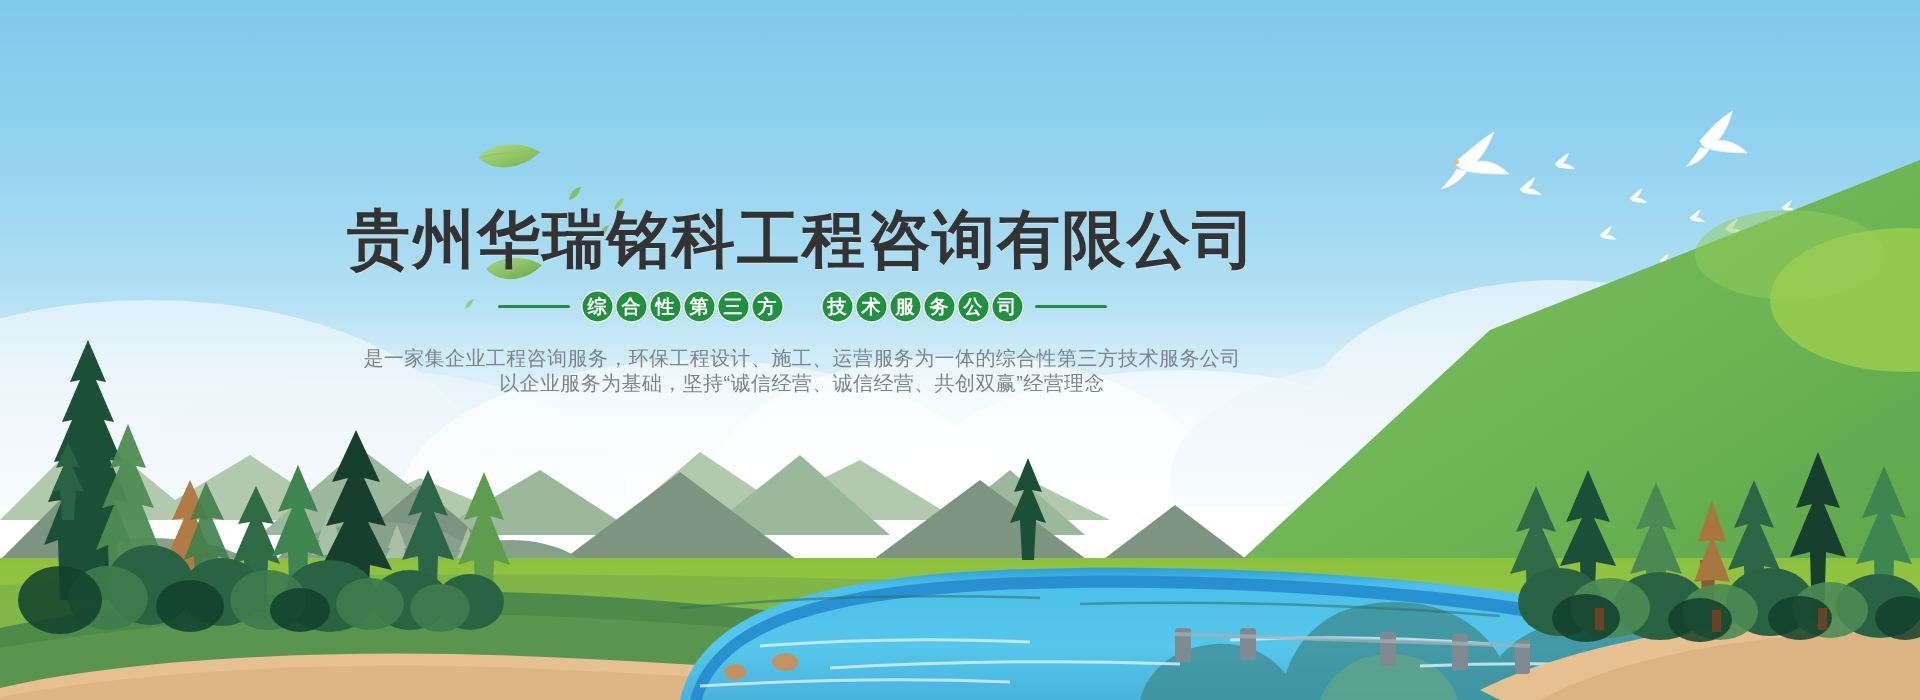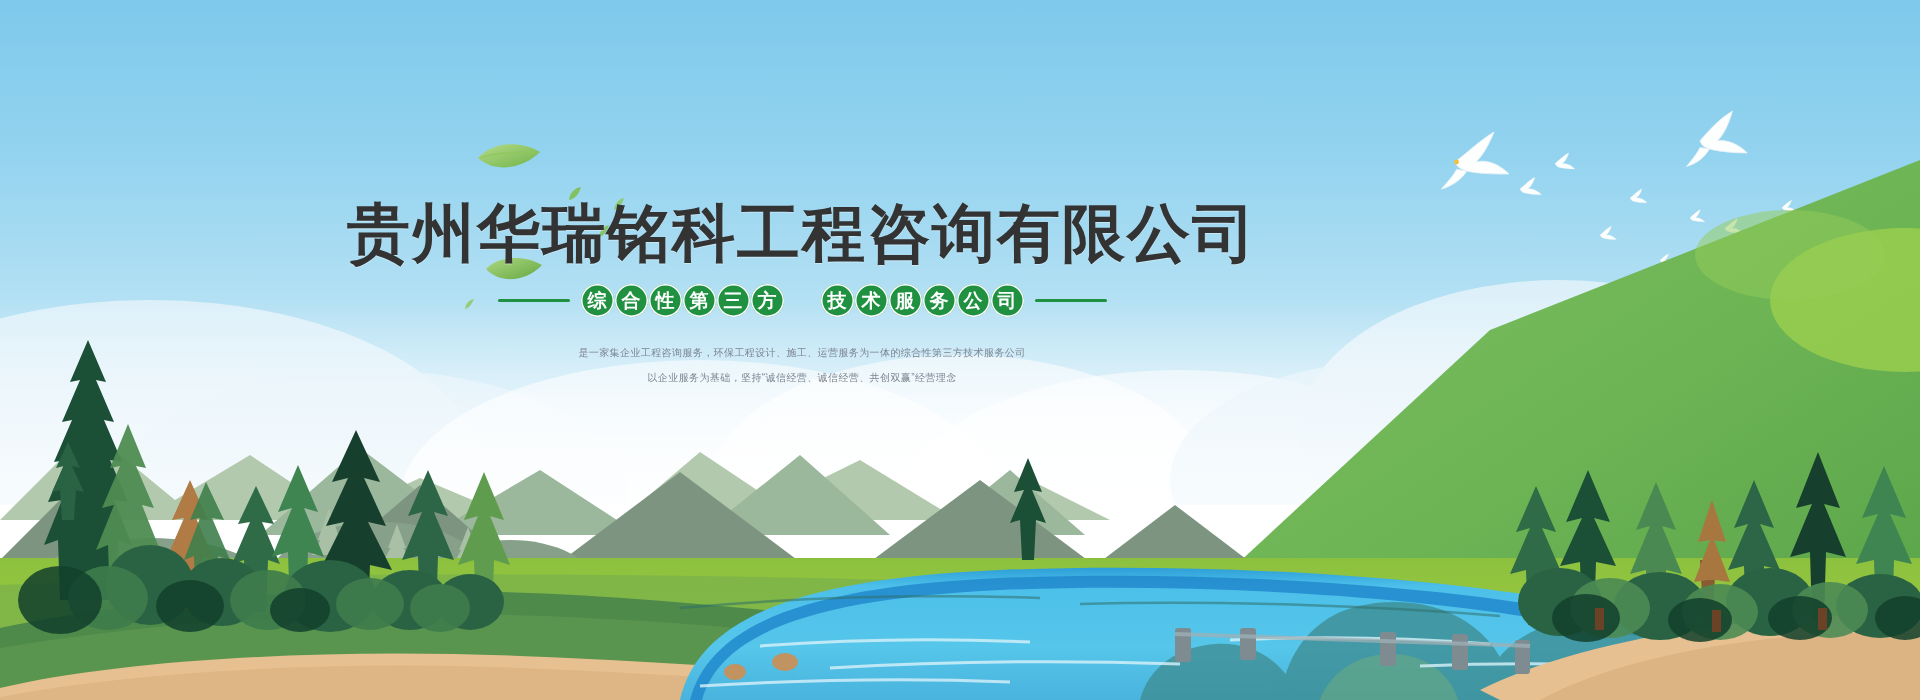--- a/index.html
+++ b/index.html
@@ -11,21 +11,21 @@
     width:1920px; height:700px;
     overflow:hidden;
     background:linear-gradient(180deg,#7ec9ec 0%, #93d3ef 22%, #b5e1f4 44%, #d7eef9 62%, #eef7fc 76%, #fbfdfe 88%, #ffffff 100%);
   }
 
   .layer { position:absolute; left:0; top:0; width:1920px; height:700px; }
   .layer svg { display:block; width:1920px; height:700px; }
 
   
   #text-block {
-    position:absolute; left:0; top:6px; width:1604px;
+    position:absolute; left:0; top:12px; width:1604px;
     text-align:center; z-index:40; pointer-events:none;
   }
   #company-title {
     margin-top:194px;
     font-size:63px;
     font-weight:bold;
     letter-spacing:2px;
     color:#333333;
     line-height:1.05;
     text-shadow:0 1px 0 rgba(255,255,255,.35);
@@ -40,21 +40,21 @@
   .badge-gap { width:15px; }
   .badge {
     width:33px; height:33px; border-radius:50%;
     background:#1f9140; color:#ffffff;
     font-size:19px; font-weight:bold; line-height:33px;
     text-align:center;
     box-shadow:0 0 0 1.5px #ffffff inset;
   }
   #desc-block { margin-top:23px; }
   .desc-line {
-    font-size:10px; color:#7b8490; line-height:25px; letter-spacing:.4px;
+    font-size:20px; color:#7b8490; line-height:25px; letter-spacing:.4px;
   }
 
   
   .leaf { position:absolute; z-index:35; }
 </style>
 </head>
 <body>
 
 <div id="banner">
 

